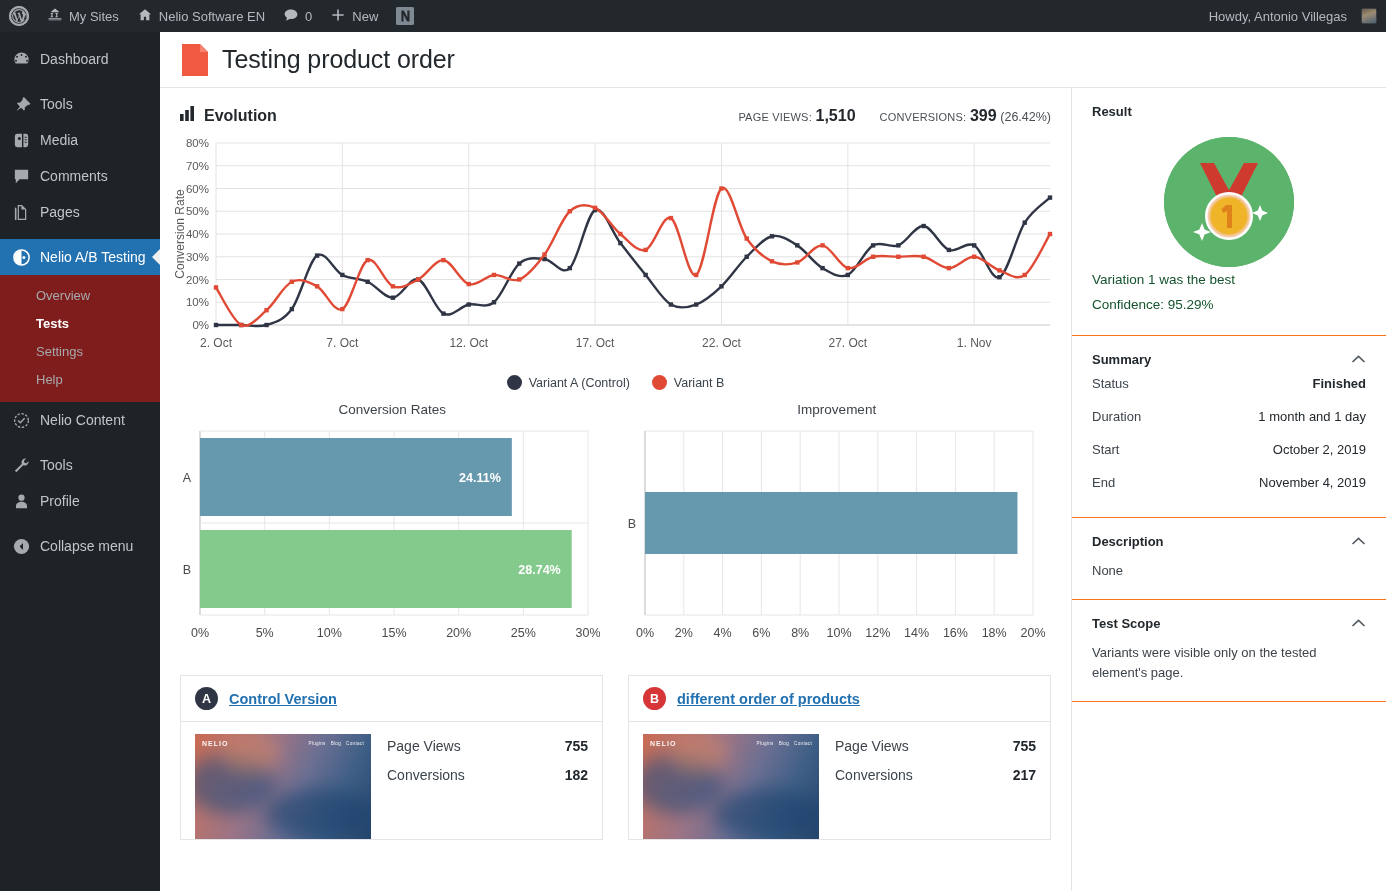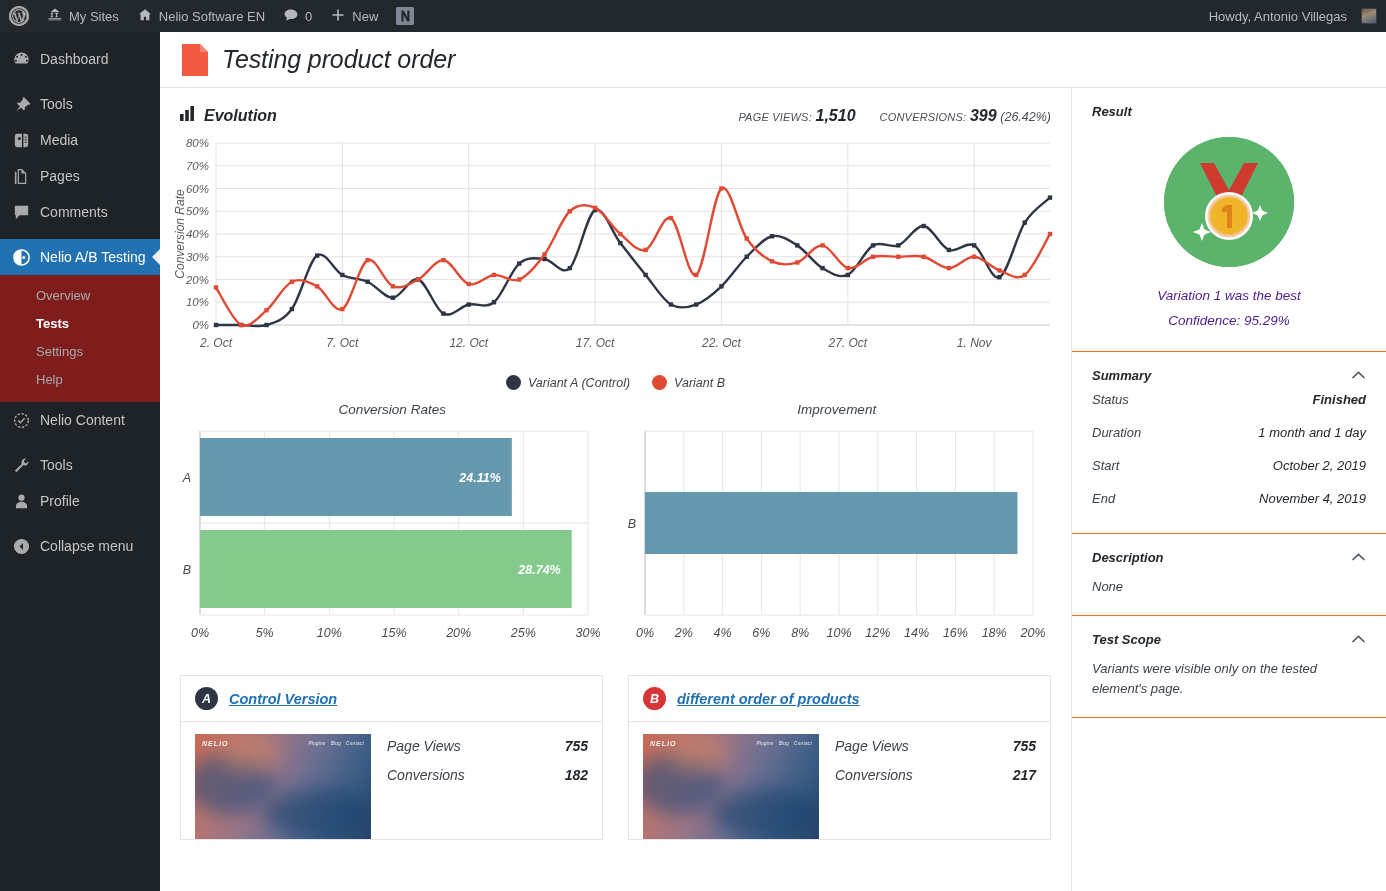--- a/index.html
+++ b/index.html
@@ -70,21 +70,21 @@
   .menu-item.current .mi-icon{ color:#fff; }
   .mi-icon svg{ display:block; fill:currentColor; }
 
   
   #wpbody{
     position:absolute; top:32px; left:160px; width:1226px; height:859px;
     background:#f0f0f1; overflow:hidden;
   }
   #testpage{
     position:absolute; inset:0; background:#fff;
-    display:flex; flex-direction:column;font-style:italic;
+    display:flex; flex-direction:column;
   }
   
   .page-head{
     height:56px; display:flex; align-items:center; gap:14px;
     padding:0 22px; border-bottom:1px solid #e2e4e7; flex:0 0 56px;
   }
   .page-head .doc-icon{
     width:26px;height:32px;flex:0 0 26px; position:relative;
   }
   .page-head h1{
@@ -180,21 +180,21 @@
   .side-h{
     font-size:13px; font-weight:700; color:#23282d; display:flex;
     align-items:center; justify-content:space-between;
   }
   .chev{ color:#50575e; }
   .result-medal{
     width:130px;height:130px;border-radius:50%;background:#5cb46c;
     margin:18px auto 0 auto; position:relative;
   }
   .result-cap{
-    text-align:center; font-size:13.5px; color:#4c1d95; margin-top:16px; line-height:25px;
+    font-size:13.5px; color:#14532d; margin-top:0; line-height:25px;
   }
   .kv{
     display:flex; justify-content:space-between; align-items:center;
     font-size:13px; padding:9px 0 9px 0;
   }
   .kv .k{ color:#3c434a; }
   .kv .v{ color:#23282d; font-weight:400; }
   .kv .v.bold{ font-weight:700; }
   .side-text{ font-size:13px; color:#3c434a; line-height:20px; margin-top:12px; }
 
@@ -287,33 +287,33 @@
       <svg width="19" height="19" viewBox="0 0 20 20">
           <path d="M5.5 3A2.5 2.5 0 003 5.5v9A2.5 2.5 0 005.5 17h5V3h-5zm2.2 3.3a1.6 1.6 0 11-.01 3.21A1.6 1.6 0 017.7 6.3zM12 3v14h2.5A2.5 2.5 0 0017 14.5v-9A2.5 2.5 0 0014.5 3H12zm1.3 3h2.2v1.2h-2.2V6zm0 2.6h2.2v1.2h-2.2V8.6zm0 2.6h2.2v1.2h-2.2v-1.2z"></path>
         </svg>
     </span>
     <span class="mi-label">Media</span>
   </div>
 
   <div class="menu-item">
     <span class="mi-icon">
       <svg width="19" height="19" viewBox="0 0 20 20">
+          <path d="M3 3h14v10H8l-4 4v-4H3V3z"></path>
+        </svg>
+    </span>
+    <span class="mi-label">Comments</span>
+  </div>
+
+  <div class="menu-item">
+    <span class="mi-icon">
+      <svg width="19" height="19" viewBox="0 0 20 20">
           <path d="M6 2v16h9V6.5L10.5 2H6zm1.3 1.3h2.6v3.5h3.8v9.9H7.3V3.3zM3 4.5V17a1 1 0 001 1h.7V5.5H4A1 1 0 003 4.5z"></path>
         </svg>
     </span>
     <span class="mi-label">Pages</span>
-  </div>
-
-  <div class="menu-item">
-    <span class="mi-icon">
-      <svg width="19" height="19" viewBox="0 0 20 20">
-          <path d="M3 3h14v10H8l-4 4v-4H3V3z"></path>
-        </svg>
-    </span>
-    <span class="mi-label">Comments</span>
   </div>
 
   <div class="menu-sep"></div>
   <div class="menu-item current">
     <span class="mi-icon">
       <svg width="19" height="19" viewBox="0 0 20 20">
           <circle cx="10" cy="10" r="8" fill="none" stroke="currentColor" stroke-width="1.6"></circle>
           <path d="M10 2.5a7.5 7.5 0 000 15V2.5z" fill="currentColor"></path>
           <circle cx="12.5" cy="10" r="1.6" fill="currentColor"></circle>
         </svg>

